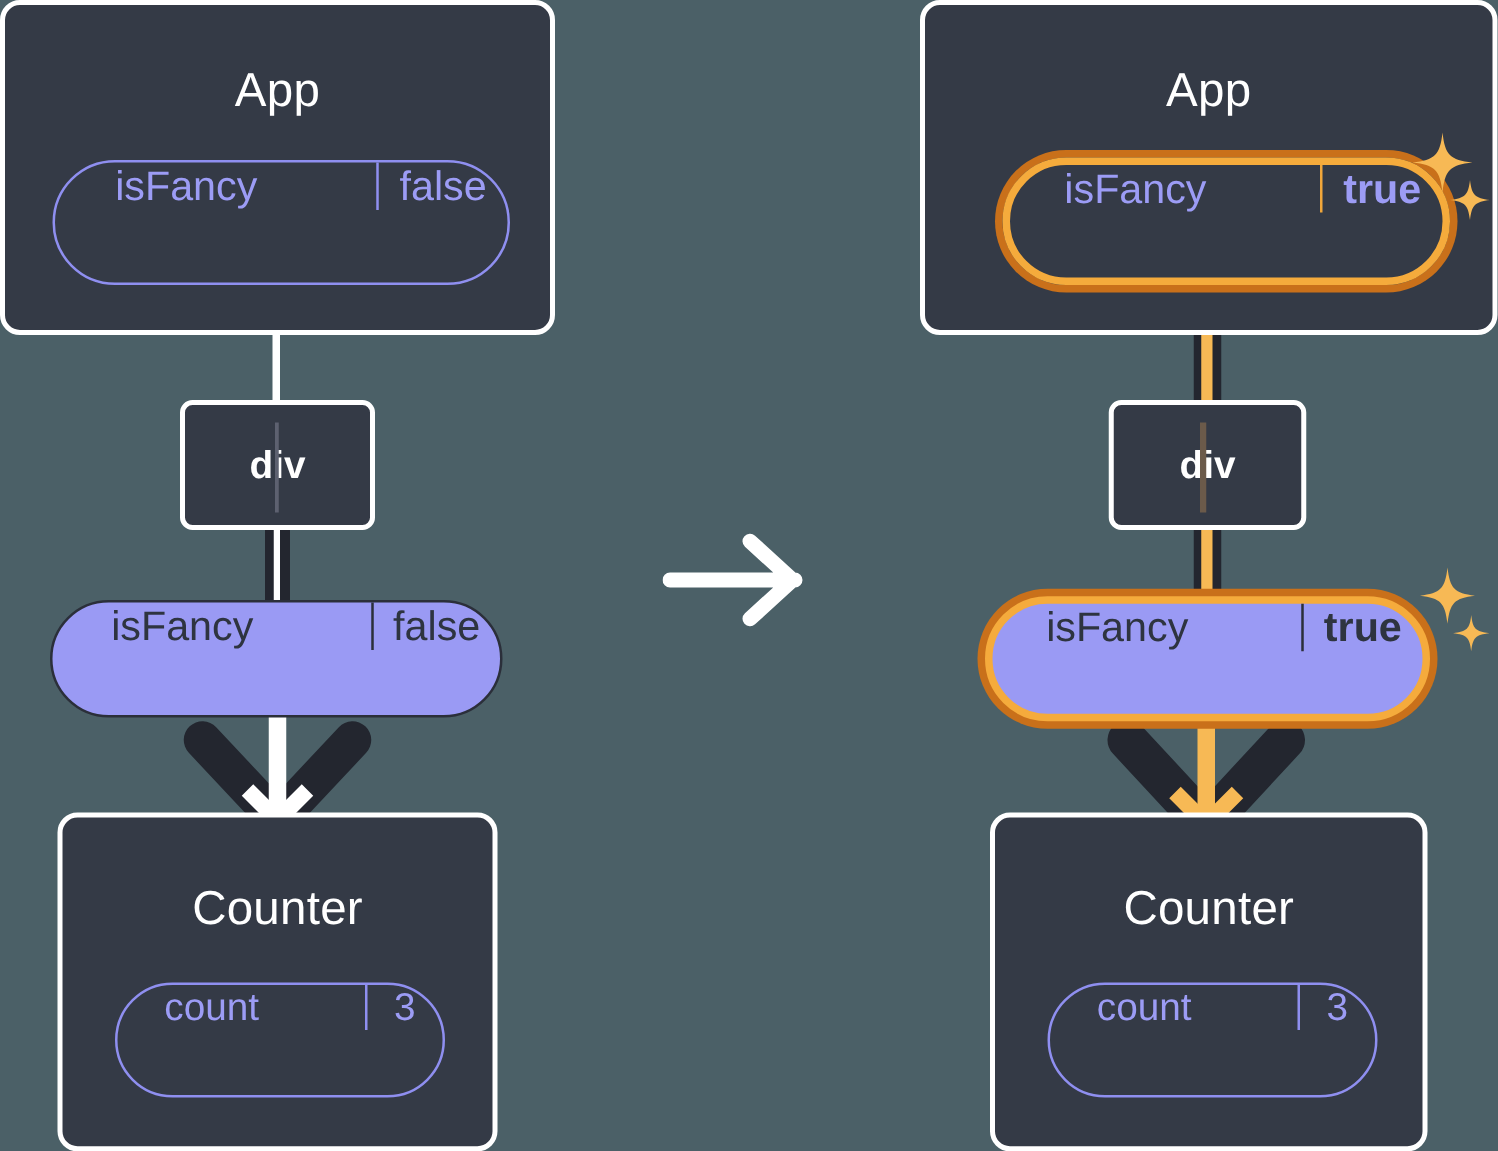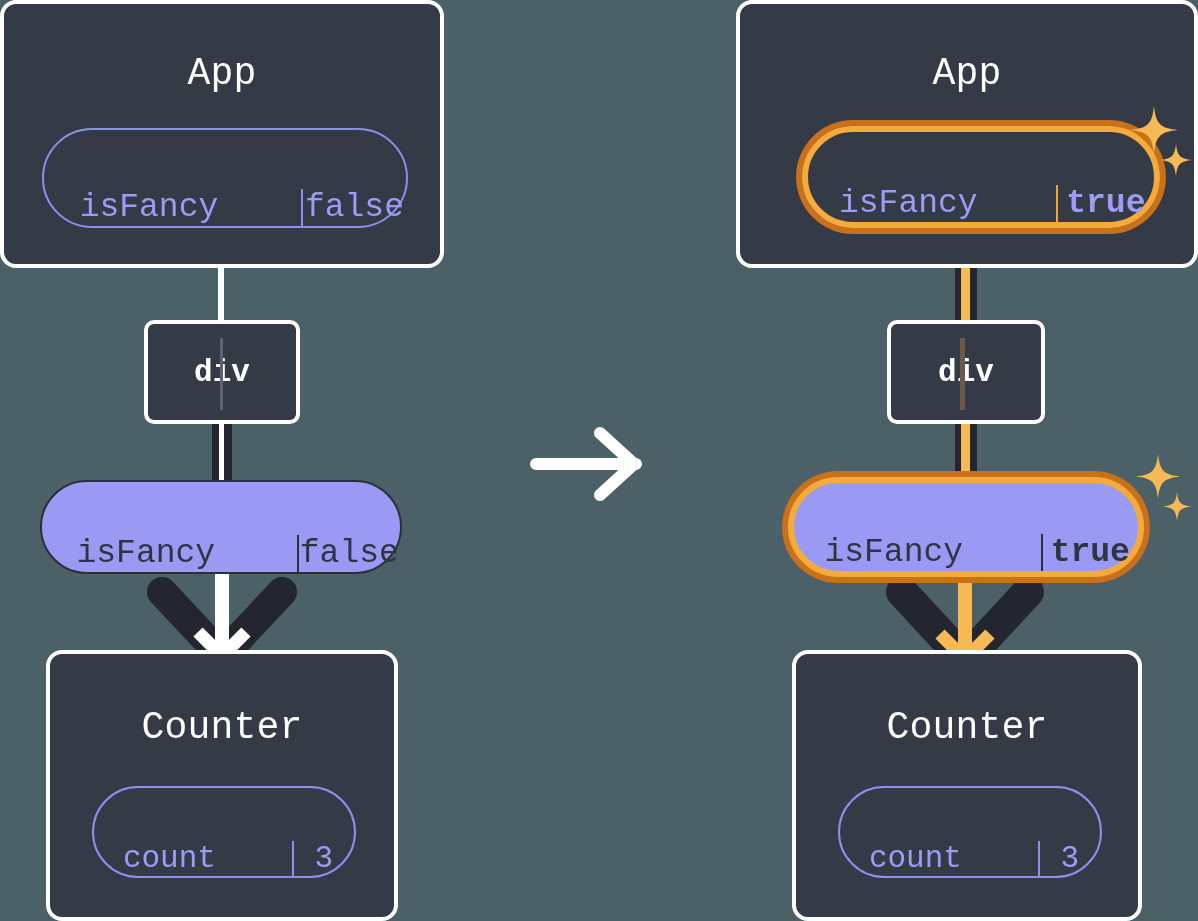--- a/index.html
+++ b/index.html
@@ -11,21 +11,20 @@
     width: 1198px;
     height: 921px;
     font-family: "Liberation Sans", sans-serif;
     overflow: hidden;
   }
   #stage {
     position: relative;
     width: 1198px;
     height: 921px;
     background: #4b6067;
-    font-family: Liberation Mono, monospace;
   }
 
   
   .abs { position: absolute; }
 
   
   .comp-box {
     position: absolute;
     background: #343a46;
     border: 4px solid #ffffff;
@@ -58,21 +57,21 @@
     font-size: 31px;
     font-weight: 700;
     z-index: 8;
   }
 
   
   .pill {
     position: absolute;
     box-sizing: border-box;
     display: flex;
-    align-items: flex-end;
+    align-items: flex-start;
     border-radius: 999px;
     z-index: 9;
   }
   .pill .cell {
     display: flex;
     align-items: center;
     justify-content: center;
     font-size: 33px;
     box-sizing: border-box;
     white-space: nowrap;

